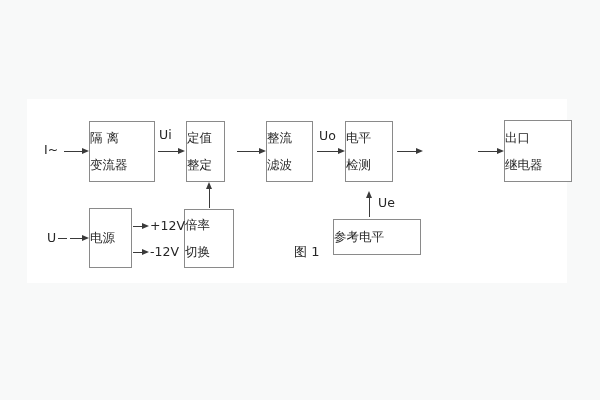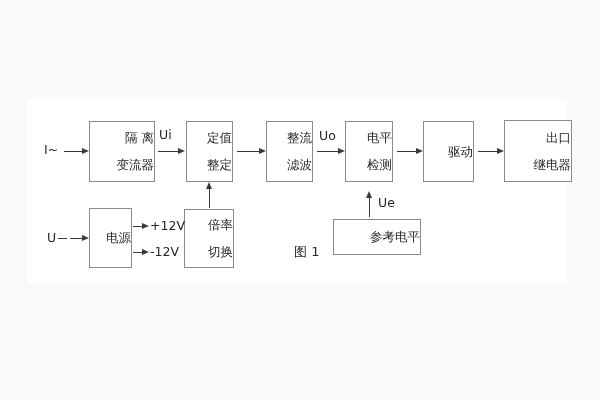--- a/index.html
+++ b/index.html
@@ -11,26 +11,26 @@
   }
   .stage{position:relative;width:600px;height:400px;}
   .panel{
     position:absolute;left:27px;top:99px;width:540px;height:184px;
     background:#ffffff;
   }
   
   .box{
     position:absolute;box-sizing:border-box;
     border:1px solid #8a8a8a;background:#ffffff;
-    display:flex;flex-direction:column;align-items:flex-end;justify-content:center;
+    display:flex;flex-direction:column;align-items:flex-start;justify-content:center;
     gap:13px;
     color:#262626;font-size:12.5px;line-height:1.1;white-space:nowrap;
   }
   .b1{left:89px;top:121px;width:66px;height:61px}
-  .b2{left:186px;top:121px;width:47px;height:61px}
+  .b2{left:186px;top:121px;width:39px;height:61px}
   .b3{left:266px;top:121px;width:47px;height:61px}
   .b4{left:345px;top:121px;width:48px;height:61px}
   .b5{left:423px;top:121px;width:51px;height:61px}
   .b6{left:504px;top:120px;width:68px;height:62px}
   .b7{left:89px;top:208px;width:43px;height:60px}
   .b8{left:184px;top:209px;width:50px;height:59px}
   .b9{left:333px;top:219px;width:88px;height:36px}
   
   .lab{position:absolute;color:#262626;font-size:12.5px;line-height:1;white-space:nowrap;}
   .l-i  {left:44px; top:144px}
@@ -81,23 +81,20 @@
     <span>整定</span>
   </div>
   <div class="box b4">
     <span>电平</span>
     <span>检测</span>
   </div>
   <div class="box b3">
     <span>整流</span>
     <span>滤波</span>
   </div>
-  <div class="box b5">
-    <span>驱动</span>
-  </div>
   <div class="box b6">
     <span>出口</span>
     <span>继电器</span>
   </div>
 
   <div class="box b7">
     <span>电源</span>
   </div>
   <div class="box b8">
     <span>倍率</span>

